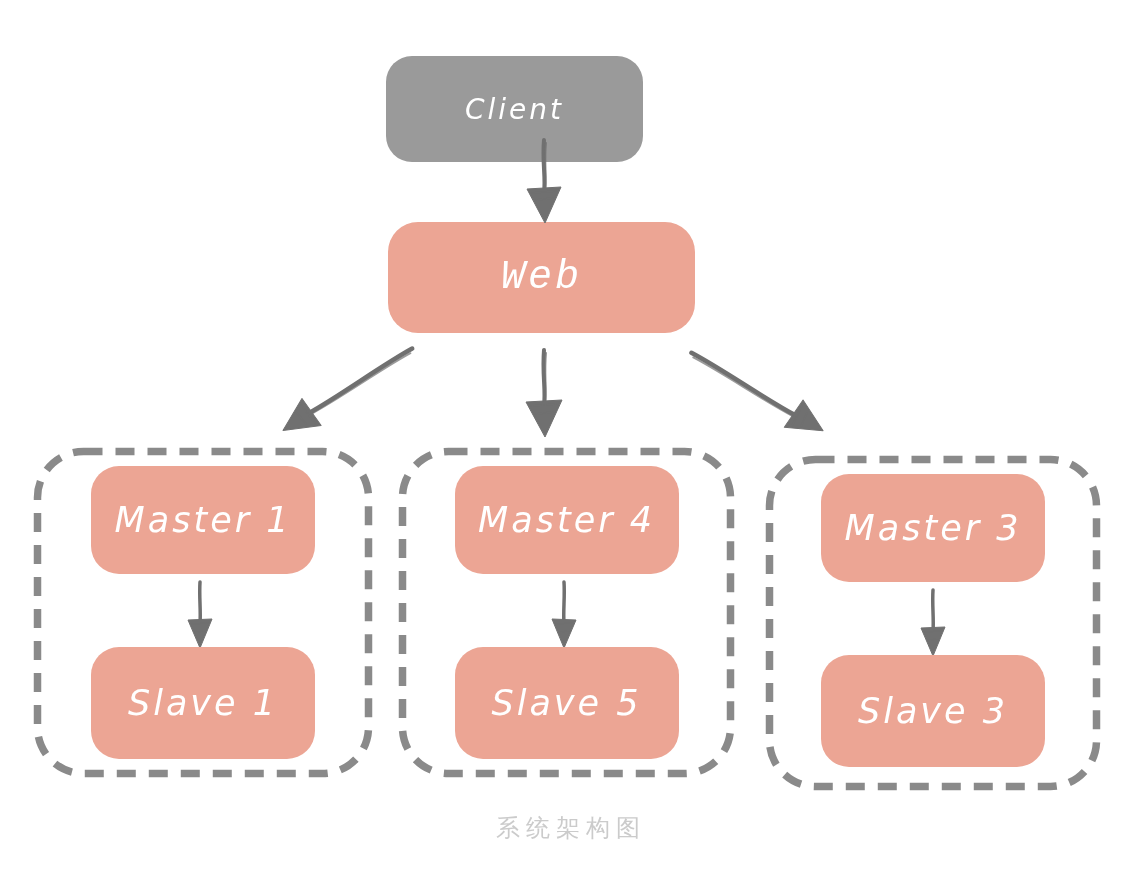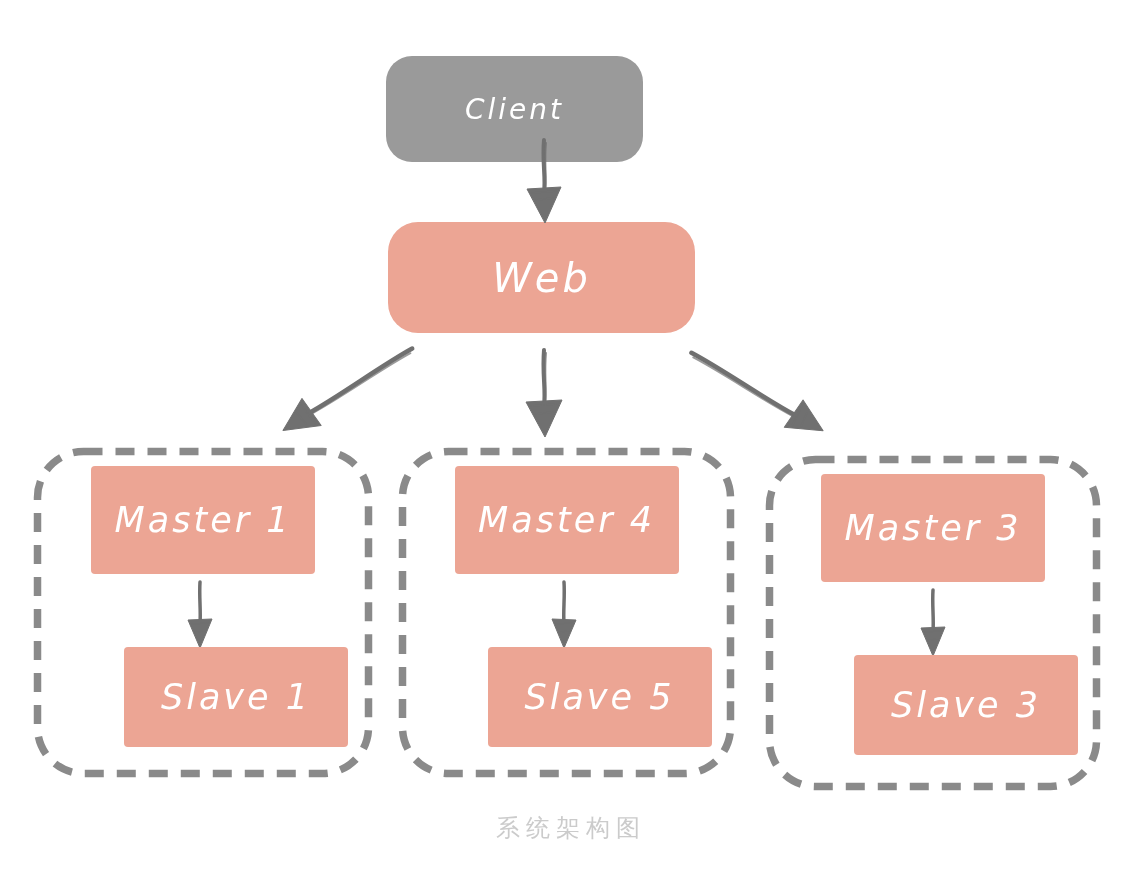--- a/index.html
+++ b/index.html
@@ -35,20 +35,21 @@
     background: var(--client-fill, #9A9A9A);
     font-size: 28px;
     margin-top: 28px;
   }
   .node.web {
     left: 388px; top: 222px;
     width: 307px; height: 111px;
     border-radius: 30px;
     background: var(--node-fill, #ECA594);
     font-size: 40px;
+    font-family: Liberation Mono, monospace;
   }
   .group {
     position: absolute;
   }
   .group.g1 { left: 33px;  top: 447px; width: 340px; height: 331px; }
   .group.g2 { left: 398px; top: 447px; width: 337px; height: 331px; }
   .group.g3 { left: 765px; top: 455px; width: 336px; height: 336px; }
   .group-border-svg {
     position: absolute;
     left: 0; top: 0;
@@ -58,26 +59,26 @@
     fill: none;
     stroke: var(--border-dash, #8A8A8A);
     stroke-width: 7.5;
     stroke-dasharray: 19 13;
   }
   .group .node.master,
   .group .node.slave {
     left: 50%;
     transform: translateX(-50%);
     width: 224px;
-    border-radius: 4px;
+    border-radius: 28px;
     background: var(--node-fill, #ECA594);
     font-size: 35px;
   }
   .group .node.master { top: 19px;  height: 108px; }
-  .group .node.slave  { top: 200px; height: 100px; margin-left: 33px; }
+  .group .node.slave  { top: 200px; height: 112px; }
   #edges {
     position: absolute;
     left: 0; top: 0;
     pointer-events: none;
   }
   .arrow-stroke {
     fill: none;
     stroke: var(--arrow, #707070);
     stroke-linecap: round;
   }

